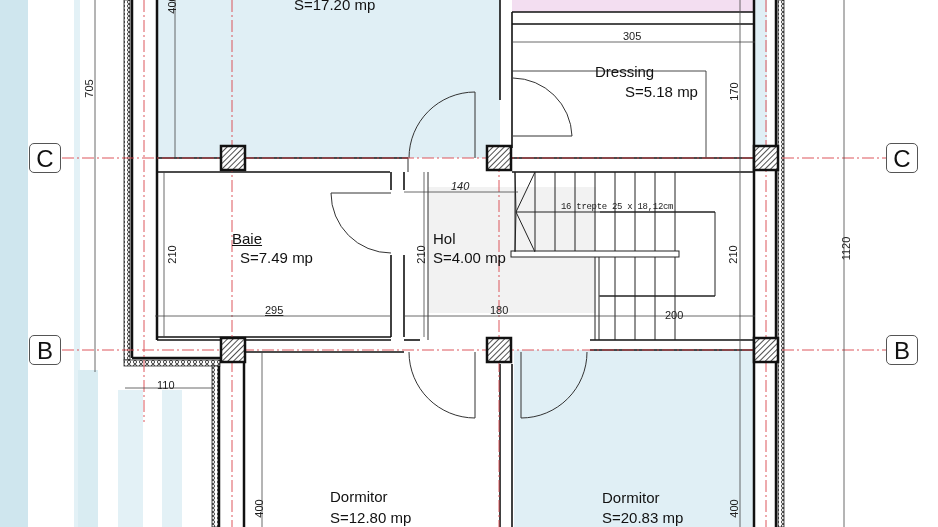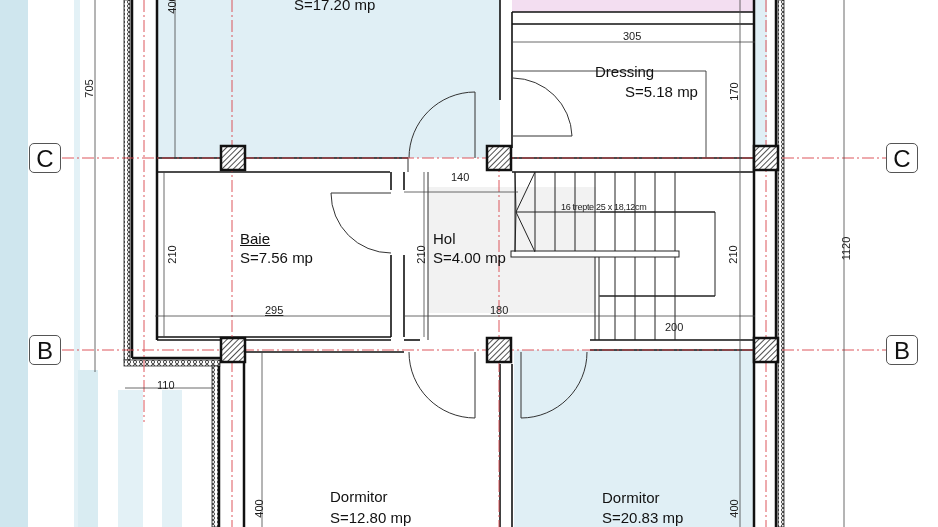--- a/index.html
+++ b/index.html
@@ -2,21 +2,21 @@
 <html><head>
 <meta charset="utf-8">
 <style>
   html, body { margin:0; padding:0; }
   body { width:938px; height:527px; overflow:hidden; background:#ffffff; position:relative; font-family:"Liberation Sans", sans-serif; }
   #plan { position:absolute; left:0; top:0; }
   .lbl { position:absolute; color:#111; font-size:15px; line-height:19px; white-space:nowrap; }
   .dim { position:absolute; color:#222; font-size:11px; line-height:11px; white-space:nowrap; }
   .dim.v { transform:rotate(-90deg); transform-origin:center center; }
   .axis { position:absolute; width:32px; height:30px; border:1px solid #555; border-radius:5px; background:#fff; font-size:24px; line-height:30px; text-align:center; color:#111; box-sizing:border-box; }
-  .stair-note { position:absolute; font-size:9px; color:#222; white-space:nowrap; letter-spacing:-0.3px; }
+  .stair-note { position:absolute; font-size:9px; color:#222; white-space:nowrap; letter-spacing:-0.3px;font-family:Liberation Mono, monospace; }
 </style>
 </head>
 <body>
 
 <svg id="plan" width="938" height="527" viewBox="0 0 938 527" xmlns="http://www.w3.org/2000/svg">
   <defs>
     <pattern id="hatch" width="4" height="4" patternUnits="userSpaceOnUse" patternTransform="rotate(45)">
       <rect width="4" height="4" fill="#ffffff"></rect>
       <line x1="0" y1="0" x2="0" y2="4" stroke="#222" stroke-width="1.6"></line>
     </pattern>
@@ -155,22 +155,22 @@
     <line x1="262" y1="352" x2="262" y2="527"></line>
     <line x1="844" y1="0" x2="844" y2="527"></line>
   </g>
 </svg>
 
 <div class="lbl" style="left:294px; top:-5px;">S=17.20 mp</div>
 
 <div class="lbl" style="left:595px; top:62px;">Dressing</div>
 <div class="lbl" style="left:595px; top:82px;margin-left:30px;">S=5.18 mp</div>
 
-<div class="lbl" style="left:240px; top:229px;text-decoration:underline;">Baie</div>
-<div class="lbl" style="left:240px; top:248px;">S=7.56 mp</div>
+<div class="lbl" style="left:232px; top:229px;text-decoration:underline;">Baie</div>
+<div class="lbl" style="left:240px; top:248px;">S=7.49 mp</div>
 
 <div class="lbl" style="left:433px; top:229px;">Hol</div>
 <div class="lbl" style="left:433px; top:248px;">S=4.00 mp</div>
 
 <div class="lbl" style="left:330px; top:487px;">Dormitor</div>
 <div class="lbl" style="left:330px; top:508px;">S=12.80 mp</div>
 
 <div class="lbl" style="left:602px; top:488px;">Dormitor</div>
 <div class="lbl" style="left:602px; top:508px;">S=20.83 mp</div>
 
@@ -178,23 +178,23 @@
 
 <div class="axis" style="left:29px; top:143px;">C</div>
 <div class="axis" style="left:886px; top:143px;">C</div>
 <div class="axis" style="left:29px; top:335px;">B</div>
 <div class="axis" style="left:886px; top:335px;">B</div>
 
 <div class="dim v" style="left:80px; top:83px;">705</div>
 <div class="dim v" style="left:163px; top:-1px;">400</div>
 <div class="dim" style="left:623px; top:31px;">305</div>
 <div class="dim v" style="left:725px; top:86px;">170</div>
-<div class="dim" style="left:451px; top:172px;">140</div>
+<div class="dim" style="left:451px; top:181px;font-style:italic;">140</div>
 <div class="dim v" style="left:163px; top:249px;">210</div>
 <div class="dim v" style="left:412px; top:249px;">210</div>
 <div class="dim v" style="left:724px; top:249px;">210</div>
 <div class="dim" style="left:265px; top:305px;text-decoration:underline;">295</div>
 <div class="dim" style="left:490px; top:305px;">180</div>
-<div class="dim" style="left:665px; top:322px;">200</div>
+<div class="dim" style="left:665px; top:310px;">200</div>
 <div class="dim v" style="left:835px; top:243px;">1120</div>
 <div class="dim" style="left:157px; top:380px;">110</div>
 <div class="dim v" style="left:250px; top:503px;">400</div>
 <div class="dim v" style="left:725px; top:503px;">400</div>
 
 </body></html>

